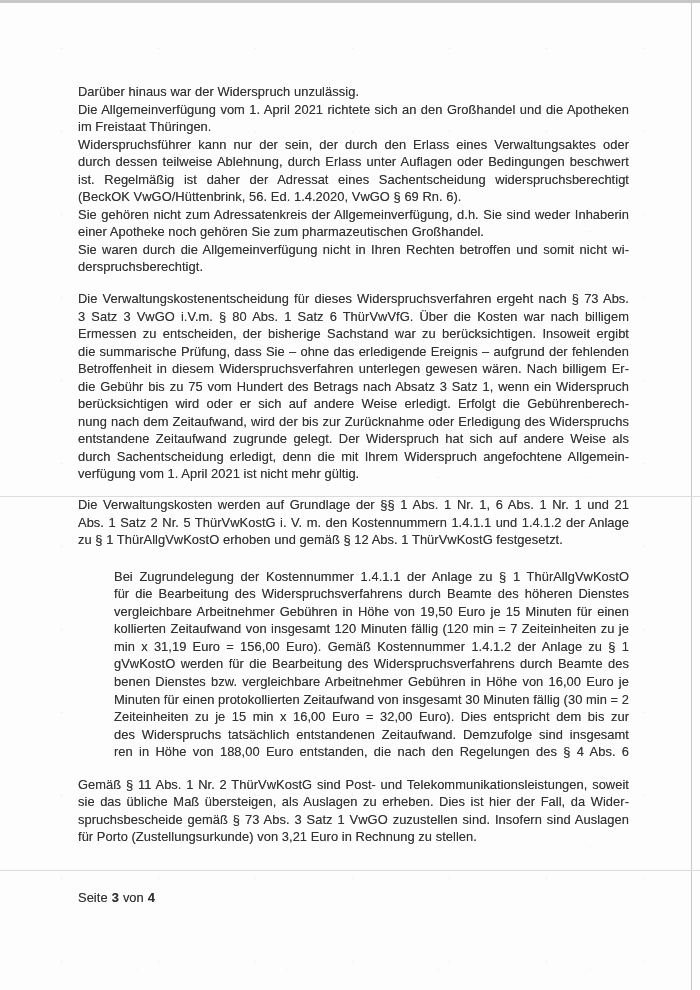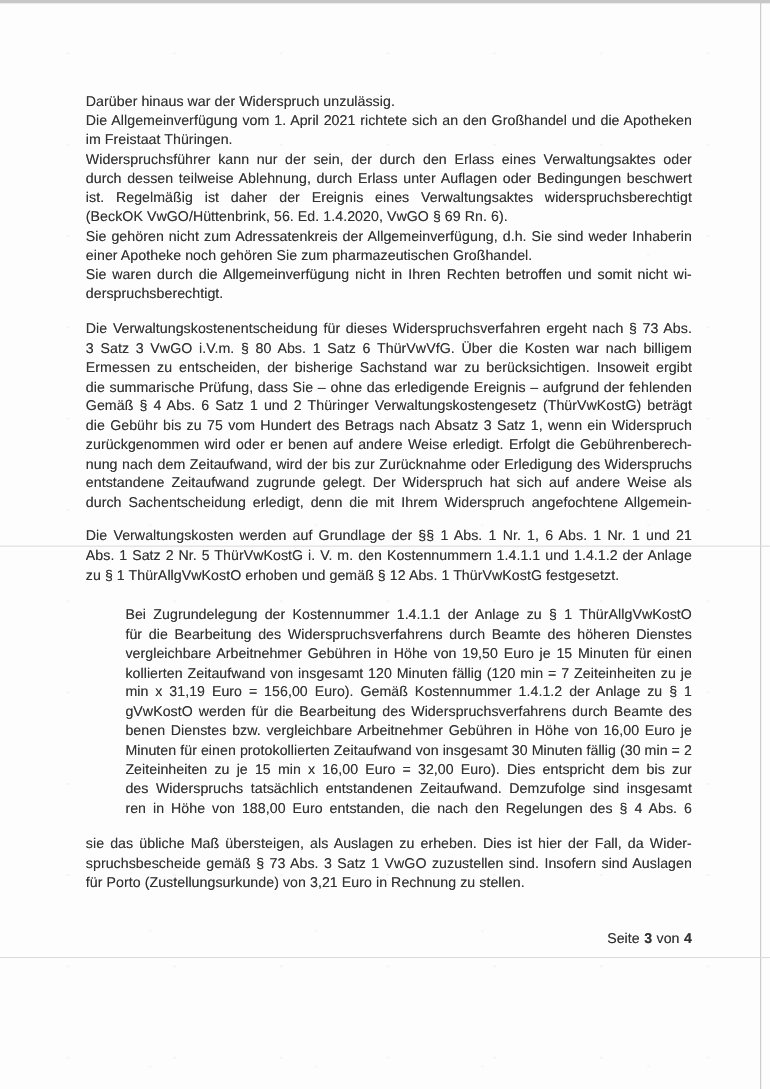--- a/index.html
+++ b/index.html
@@ -48,21 +48,21 @@
 
   .line { height: 17.55px; overflow: hidden; white-space: normal; text-align: left; }
   .line.just { text-align: justify; text-align-last: justify; }
 
   .section { margin: 0 0 14px 0; }
   .section.sec-2 { margin-bottom: 13px; }
   .section.sec-3 { margin-bottom: 19px; }
   .section.sec-4 { margin-bottom: 15px; margin-left: 36px; }
   .section.sec-5 { margin-bottom: 0; }
 
-  .footer { margin-top: 33px; text-align: right; }
+  .footer { margin-top: 43px; }
   .footer span { display: inline; }
   .footer .sp { margin-right: 4px; }
   .footer .bold { font-weight: bold; }
 </style>
 </head>
 <body>
 
 <div class="page" style="--paper: #fdfdfd; --ink: #333333; --fold-line: #dcdcdc; --scan-edge: #c7c7c7;">
 
   <div class="scan-edge-top"></div>
@@ -71,58 +71,60 @@
   <div class="fold-line fold-line-2"></div>
 
   <div class="text-block">
 
     <div class="section sec-1">
         <div class="line">Darüber hinaus war der Widerspruch unzulässig.</div>
         <div class="line just">Die Allgemeinverfügung vom 1. April 2021 richtete sich an den Großhandel und die Apotheken</div>
         <div class="line">im Freistaat Thüringen.</div>
         <div class="line just">Widerspruchsführer kann nur der sein, der durch den Erlass eines Verwaltungsaktes oder</div>
         <div class="line just">durch dessen teilweise Ablehnung, durch Erlass unter Auflagen oder Bedingungen beschwert</div>
-        <div class="line just">ist. Regelmäßig ist daher der Ereignis eines Verwaltungsaktes widerspruchsberechtigt</div>
+        <div class="line just">ist. Regelmäßig ist daher der Adressat eines Sachentscheidung widerspruchsberechtigt</div>
         <div class="line">(BeckOK VwGO/Hüttenbrink, 56. Ed. 1.4.2020, VwGO § 69 Rn. 6).</div>
         <div class="line just">Sie gehören nicht zum Adressatenkreis der Allgemeinverfügung, d.h. Sie sind weder Inhaberin</div>
         <div class="line">einer Apotheke noch gehören Sie zum pharmazeutischen Großhandel.</div>
         <div class="line just">Sie waren durch die Allgemeinverfügung nicht in Ihren Rechten betroffen und somit nicht wi-</div>
         <div class="line">derspruchsberechtigt.</div>
       </div>
       <div class="section sec-2">
         <div class="line just">Die Verwaltungskostenentscheidung für dieses Widerspruchsverfahren ergeht nach § 73 Abs.</div>
         <div class="line just">3 Satz 3 VwGO i.V.m. § 80 Abs. 1 Satz 6 ThürVwVfG. Über die Kosten war nach billigem</div>
         <div class="line just">Ermessen zu entscheiden, der bisherige Sachstand war zu berücksichtigen. Insoweit ergibt</div>
         <div class="line just">die summarische Prüfung, dass Sie – ohne das erledigende Ereignis – aufgrund der fehlenden</div>
-        <div class="line just">Gemäß § 4 Abs. 6 Satz 1 und 2 Thüringer Verwaltungskostengesetz (ThürVwKostG) beträgt</div>
+        <div class="line just">Betroffenheit in diesem Widerspruchsverfahren unterlegen gewesen wären. Nach billigem Er-</div>
         <div class="line just">die Gebühr bis zu 75 vom Hundert des Betrags nach Absatz 3 Satz 1, wenn ein Widerspruch</div>
-        <div class="line just">zurückgenommen wird oder er benen auf andere Weise erledigt. Erfolgt die Gebührenberech-</div>
+        <div class="line just">berücksichtigen wird oder er sich auf andere Weise erledigt. Erfolgt die Gebührenberech-</div>
         <div class="line just">nung nach dem Zeitaufwand, wird der bis zur Zurücknahme oder Erledigung des Widerspruchs</div>
         <div class="line just">entstandene Zeitaufwand zugrunde gelegt. Der Widerspruch hat sich auf andere Weise als</div>
         <div class="line just">durch Sachentscheidung erledigt, denn die mit Ihrem Widerspruch angefochtene Allgemein-</div>
+        <div class="line">verfügung vom 1. April 2021 ist nicht mehr gültig.</div>
       </div>
       <div class="section sec-3">
         <div class="line just">Die Verwaltungskosten werden auf Grundlage der §§ 1 Abs. 1 Nr. 1, 6 Abs. 1 Nr. 1 und 21</div>
         <div class="line just">Abs. 1 Satz 2 Nr. 5 ThürVwKostG i. V. m. den Kostennummern 1.4.1.1 und 1.4.1.2 der Anlage</div>
         <div class="line">zu § 1 ThürAllgVwKostO erhoben und gemäß § 12 Abs. 1 ThürVwKostG festgesetzt.</div>
       </div>
       <div class="section sec-4">
         <div class="line just">Bei Zugrundelegung der Kostennummer 1.4.1.1 der Anlage zu § 1 ThürAllgVwKostO werden</div>
         <div class="line just">für die Bearbeitung des Widerspruchsverfahrens durch Beamte des höheren Dienstes bzw.</div>
         <div class="line just">vergleichbare Arbeitnehmer Gebühren in Höhe von 19,50 Euro je 15 Minuten für einen proto-</div>
         <div class="line just">kollierten Zeitaufwand von insgesamt 120 Minuten fällig (120 min = 7 Zeiteinheiten zu je 15</div>
         <div class="line just">min x 31,19 Euro = 156,00 Euro). Gemäß Kostennummer 1.4.1.2 der Anlage zu § 1 ThürAll-</div>
         <div class="line just">gVwKostO werden für die Bearbeitung des Widerspruchsverfahrens durch Beamte des geho-</div>
         <div class="line just">benen Dienstes bzw. vergleichbare Arbeitnehmer Gebühren in Höhe von 16,00 Euro je 15</div>
         <div class="line just">Minuten für einen protokollierten Zeitaufwand von insgesamt 30 Minuten fällig (30 min = 2</div>
         <div class="line just">Zeiteinheiten zu je 15 min x 16,00 Euro = 32,00 Euro). Dies entspricht dem bis zur Erledigung</div>
         <div class="line just">des Widerspruchs tatsächlich entstandenen Zeitaufwand. Demzufolge sind insgesamt Gebüh-</div>
         <div class="line just">ren in Höhe von 188,00 Euro entstanden, die nach den Regelungen des § 4 Abs. 6</div>
       </div>
       <div class="section sec-5">
+        <div class="line just">Gemäß § 11 Abs. 1 Nr. 2 ThürVwKostG sind Post- und Telekommunikationsleistungen, soweit</div>
         <div class="line just">sie das übliche Maß übersteigen, als Auslagen zu erheben. Dies ist hier der Fall, da Wider-</div>
         <div class="line just">spruchsbescheide gemäß § 73 Abs. 3 Satz 1 VwGO zuzustellen sind. Insofern sind Auslagen</div>
         <div class="line">für Porto (Zustellungsurkunde) von 3,21 Euro in Rechnung zu stellen.</div>
       </div>
       <div class="footer">
       <span class="sp">Seite</span><span class="sp bold">3</span><span class="sp">von</span><span class="bold">4</span>
     </div>
   </div>
 
 </div>

